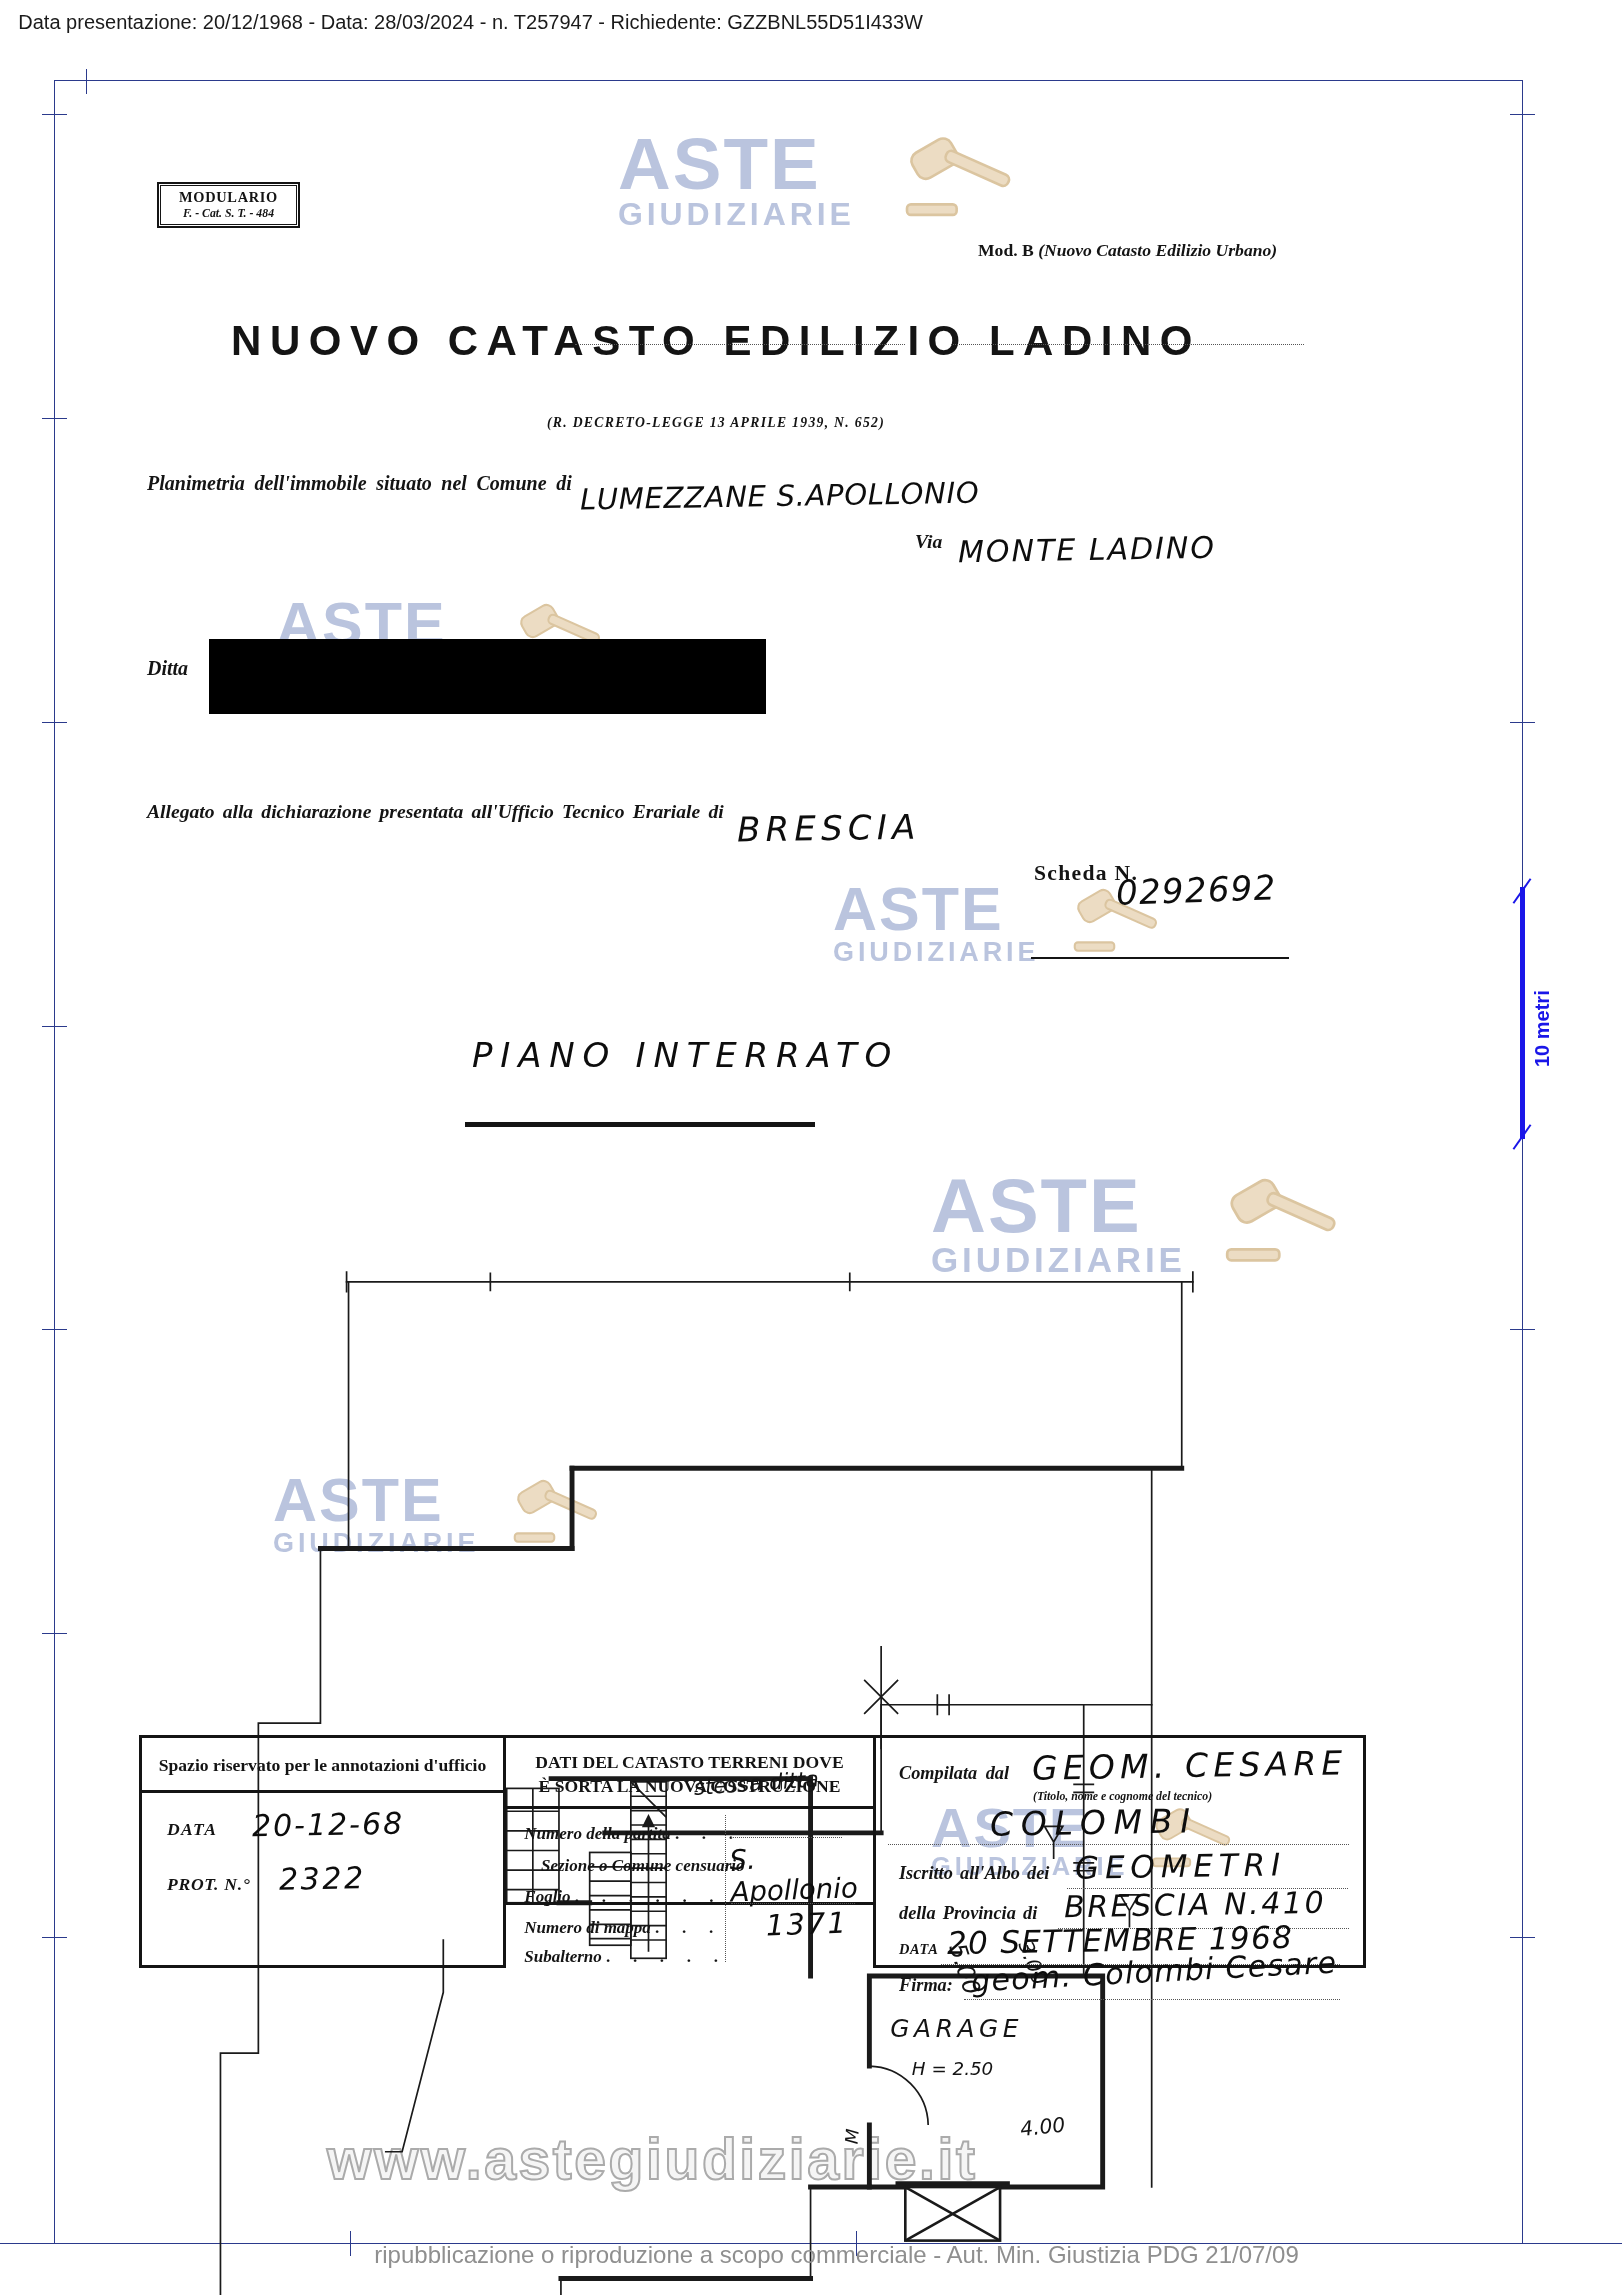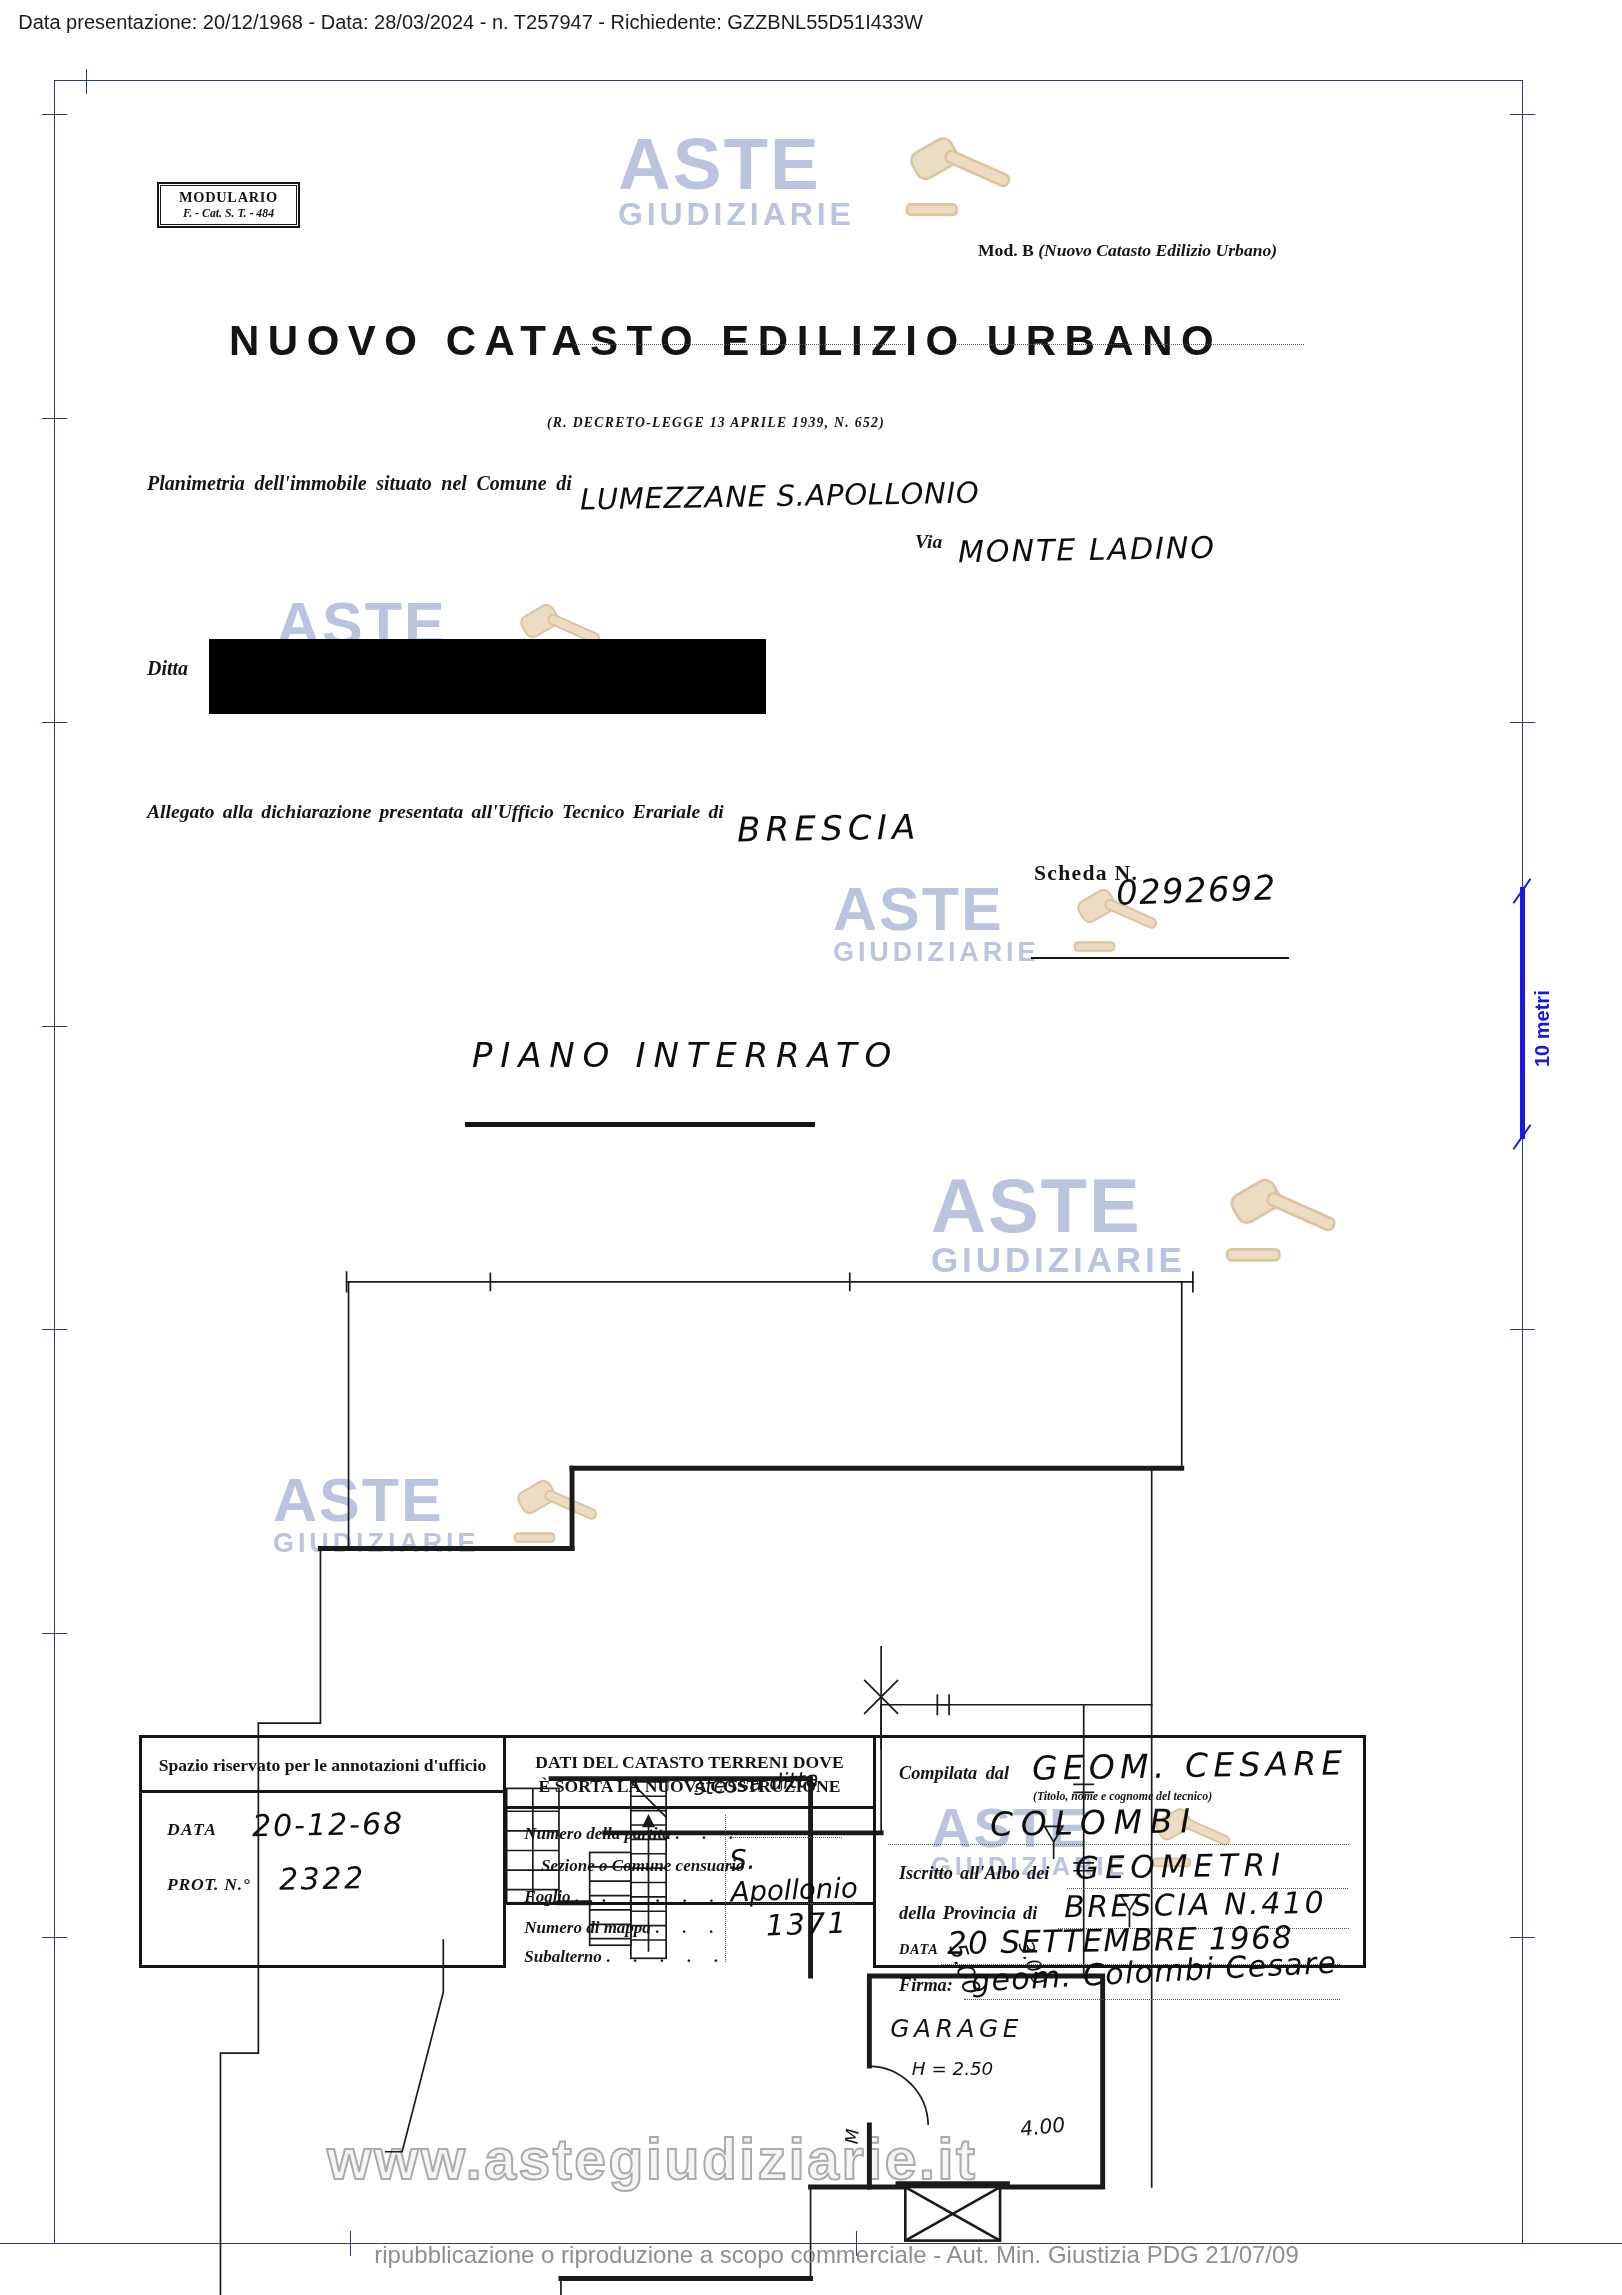--- a/index.html
+++ b/index.html
@@ -145,21 +145,21 @@
     <div class="abs" style="left:1.3px;top:1.3px;right:1.3px;bottom:1.3px;border:0.7px solid #141414;"></div>
     <div class="abs serif b" style="left:0;top:5.2px;width:100%;text-align:center;font-size:14.4px;letter-spacing:0.7px;">MODULARIO</div>
     <div class="abs serif bi" style="left:0;top:22px;width:100%;text-align:center;font-size:11.8px;">F. - Cat. S. T. - 484</div>
   </div>
 
   <div class="abs scan" style="left:978px;top:171px;font-size:17.6px;white-space:nowrap;">
     <span class="b">Mod. B</span>
     <span class="bi">(Nuovo Catasto Edilizio Urbano)</span>
   </div>
 
-  <div class="abs sans scan" style="left:229px;top:227px;width:974px;text-align:center;font-size:42px;font-weight:600;letter-spacing:8.5px;white-space:nowrap;">NUOVO CATASTO EDILIZIO URBANO</div>
+  <div class="abs sans scan" style="left:229px;top:227px;width:974px;text-align:center;font-size:42px;font-weight:600;letter-spacing:8.5px;white-space:nowrap;">NUOVO CATASTO EDILIZIO LADINO</div>
   <div class="abs serif bi scan" style="left:229px;top:277px;width:974px;text-align:center;font-size:13.7px;letter-spacing:1.3px;">(R. DECRETO-LEGGE 13 APRILE 1939, N. 652)</div>
 
   
   <div class="abs serif bi scan" style="left:147px;top:318px;font-size:20px;word-spacing:4.6px;white-space:nowrap;">Planimetria dell'immobile situato nel Comune di</div>
   <div class="abs hw scan" style="left:580px;top:302px;font-size:29px;transform:rotate(-1deg);letter-spacing:0.7px;">LUMEZZANE S.APOLLONIO</div>
   <div class="abs dotline scan" style="left:575px;top:344px;width:330px;"></div>
   <div class="abs serif bi scan" style="left:915px;top:320px;font-size:19.6px;">Via</div>
   <div class="abs hw scan" style="left:958px;top:299px;font-size:30px;transform:rotate(-1deg);letter-spacing:2px;">MONTE LADINO</div>
   <div class="abs dotline scan" style="left:951px;top:344px;width:353px;"></div>
 

